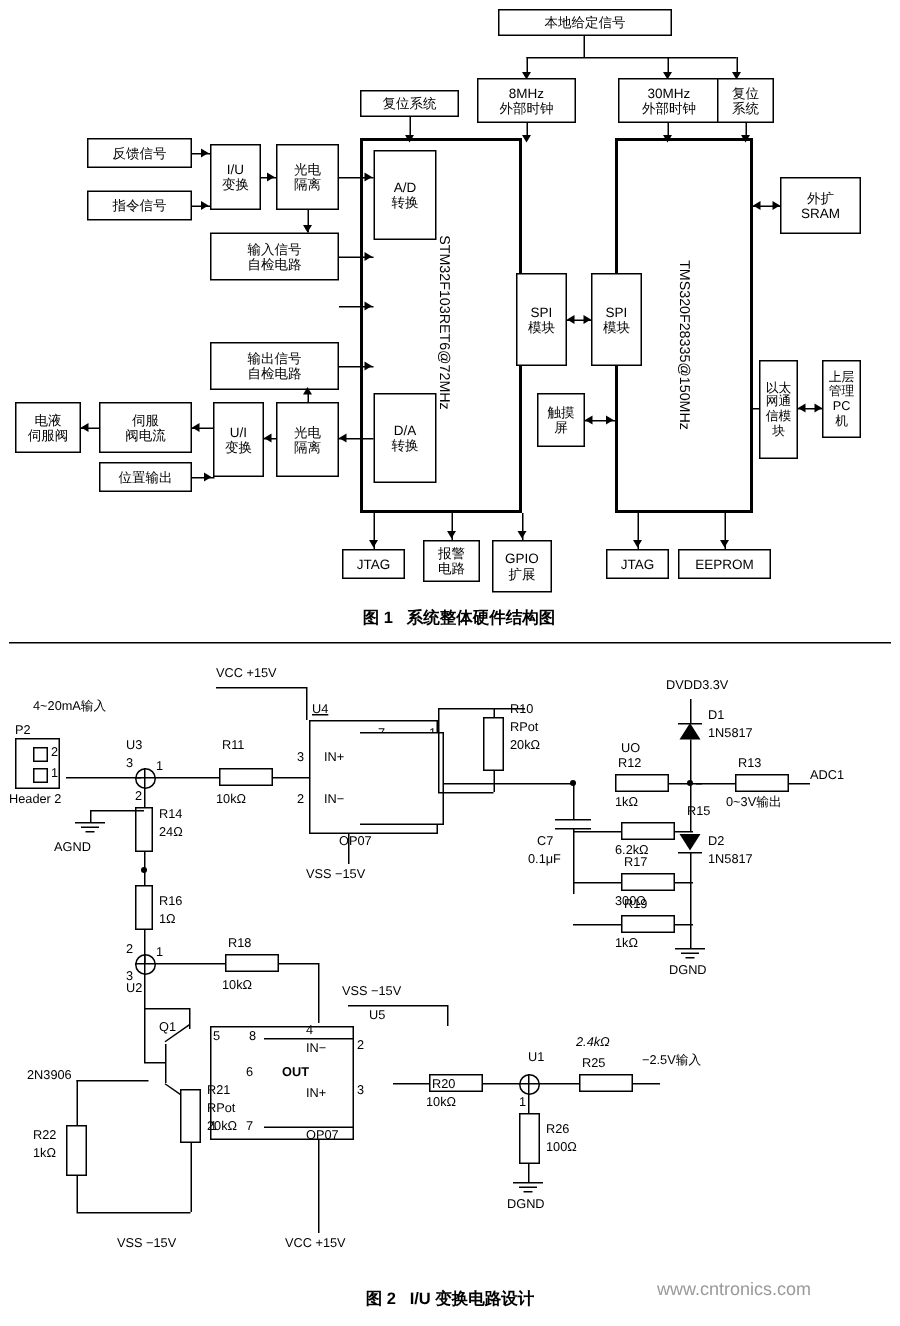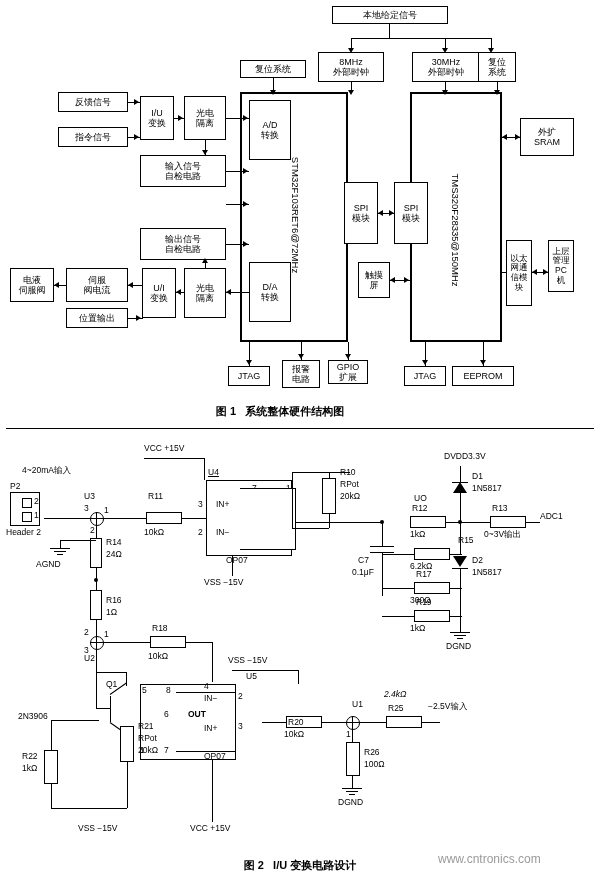--- a/index.html
+++ b/index.html
@@ -225,21 +225,21 @@
   <div class="hline" style="left:54px;top:285px;width:12px;"></div>
   <div class="ar ar-l" style="left:54px;top:282px;"></div>
 
   <div class="box" style="left:228px;top:366px;width:42px;height:20px;">
       <span>JTAG</span>
     </div>
   <div class="box" style="left:282px;top:360px;width:38px;height:28px;">
       <span style="white-space:pre-line">报警
 电路</span>
     </div>
-  <div class="box" style="left:328px;top:360px;width:40px;height:24px;">
+  <div class="box" style="left:328px;top:360px;width:40px;height:35px;">
       <span style="white-space:pre-line">GPIO
 扩展</span>
     </div>
   <div class="box" style="left:404px;top:366px;width:42px;height:20px;">
       <span>JTAG</span>
     </div>
   <div class="box" style="left:452px;top:366px;width:62px;height:20px;">
       <span>EEPROM</span>
     </div>
 
@@ -247,21 +247,21 @@
   <div class="ar ar-d" style="left:246px;top:360px;"></div>
   <div class="vline" style="left:301px;top:342px;height:18px;"></div>
   <div class="ar ar-d" style="left:298px;top:354px;"></div>
   <div class="vline" style="left:348px;top:342px;height:18px;"></div>
   <div class="ar ar-d" style="left:345px;top:354px;"></div>
   <div class="vline" style="left:425px;top:342px;height:24px;"></div>
   <div class="ar ar-d" style="left:422px;top:360px;"></div>
   <div class="vline" style="left:483px;top:342px;height:24px;"></div>
   <div class="ar ar-d" style="left:480px;top:360px;"></div>
 
-  <div class="cap" style="left:0;top:404px;width:560px;">图 1   系统整体硬件结构图</div>
+  <div class="cap" style="left:0;top:404px;width:560px;padding-left:26px;">图 1   系统整体硬件结构图</div>
 
   <div class="hline" style="left:6px;top:428px;width:588px;"></div>
 
   <div class="ctext" style="left:144px;top:444px;">VCC +15V</div>
   <div class="hline" style="left:144px;top:458px;width:60px;"></div>
   <div class="vline" style="left:204px;top:458px;height:22px;"></div>
 
   <div class="ctext" style="left:22px;top:466px;">4~20mA输入</div>
   <div class="ctext" style="left:10px;top:482px;">P2</div>
   <div class="cbox" style="left:10px;top:492px;width:30px;height:34px;"></div>

